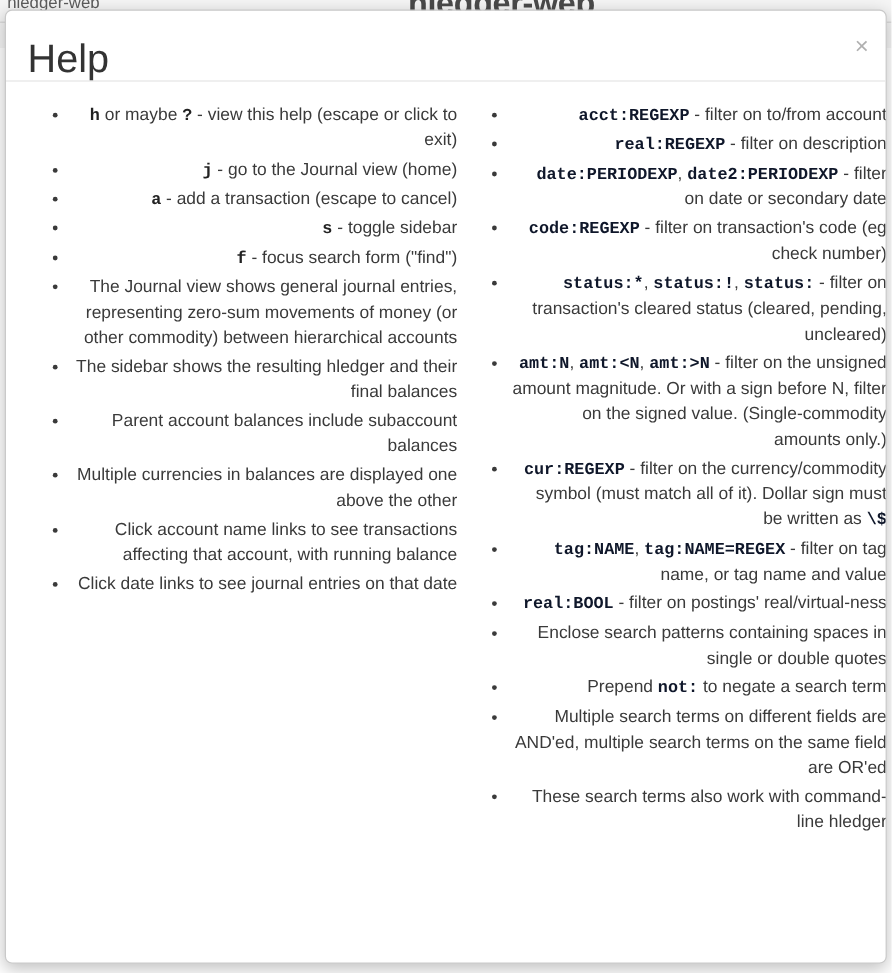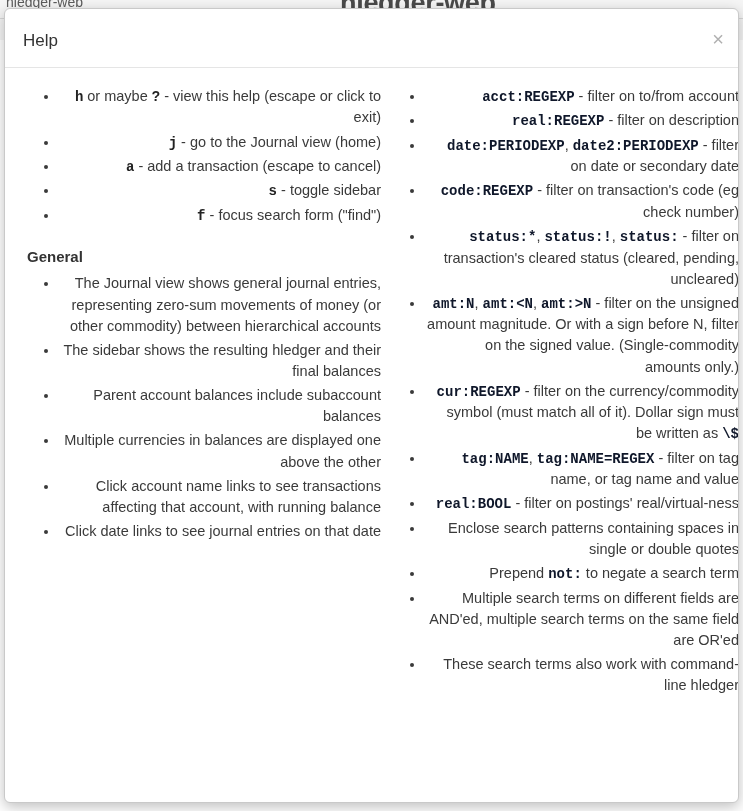--- a/index.html
+++ b/index.html
@@ -65,21 +65,21 @@
   .modal-header {
     position: relative;
     height: 59px;
     border-bottom: 1px solid #e5e5e5;
     box-sizing: border-box;
   }
   .modal-title {
     position: absolute;
     left: 18px;
     top: 23px;
-    font-size: 17px;
+    font-size: 33px;
     color: #333333;
     line-height: 1;
     text-align: right;
   }
   .modal-close {
     position: absolute;
     right: 14px;
     top: 20px;
     font-size: 20px;
     color: #b0b0b0;
@@ -162,21 +162,20 @@
 
     <div class="col-left">
       <ul class="help-list">
           <li><span class="kbd">h</span> or maybe <span class="kbd">?</span> - view this help (escape or click to exit)</li>
           <li><span class="kbd">j</span> - go to the Journal view (home)</li>
           <li><span class="kbd">a</span> - add a transaction (escape to cancel)</li>
           <li><span class="kbd">s</span> - toggle sidebar</li>
           <li><span class="kbd">f</span> - focus search form ("find")</li>
         </ul>
 
-      <h4 class="section second">General</h4>
       <ul class="help-list">
           <li>The Journal view shows general journal entries, representing zero-sum movements of money (or other commodity) between hierarchical accounts</li>
           <li>The sidebar shows the resulting hledger and their final balances</li>
           <li>Parent account balances include subaccount balances</li>
           <li>Multiple currencies in balances are displayed one above the other</li>
           <li>Click account name links to see transactions affecting that account, with running balance</li>
           <li>Click date links to see journal entries on that date</li>
         </ul>
     </div>
 

